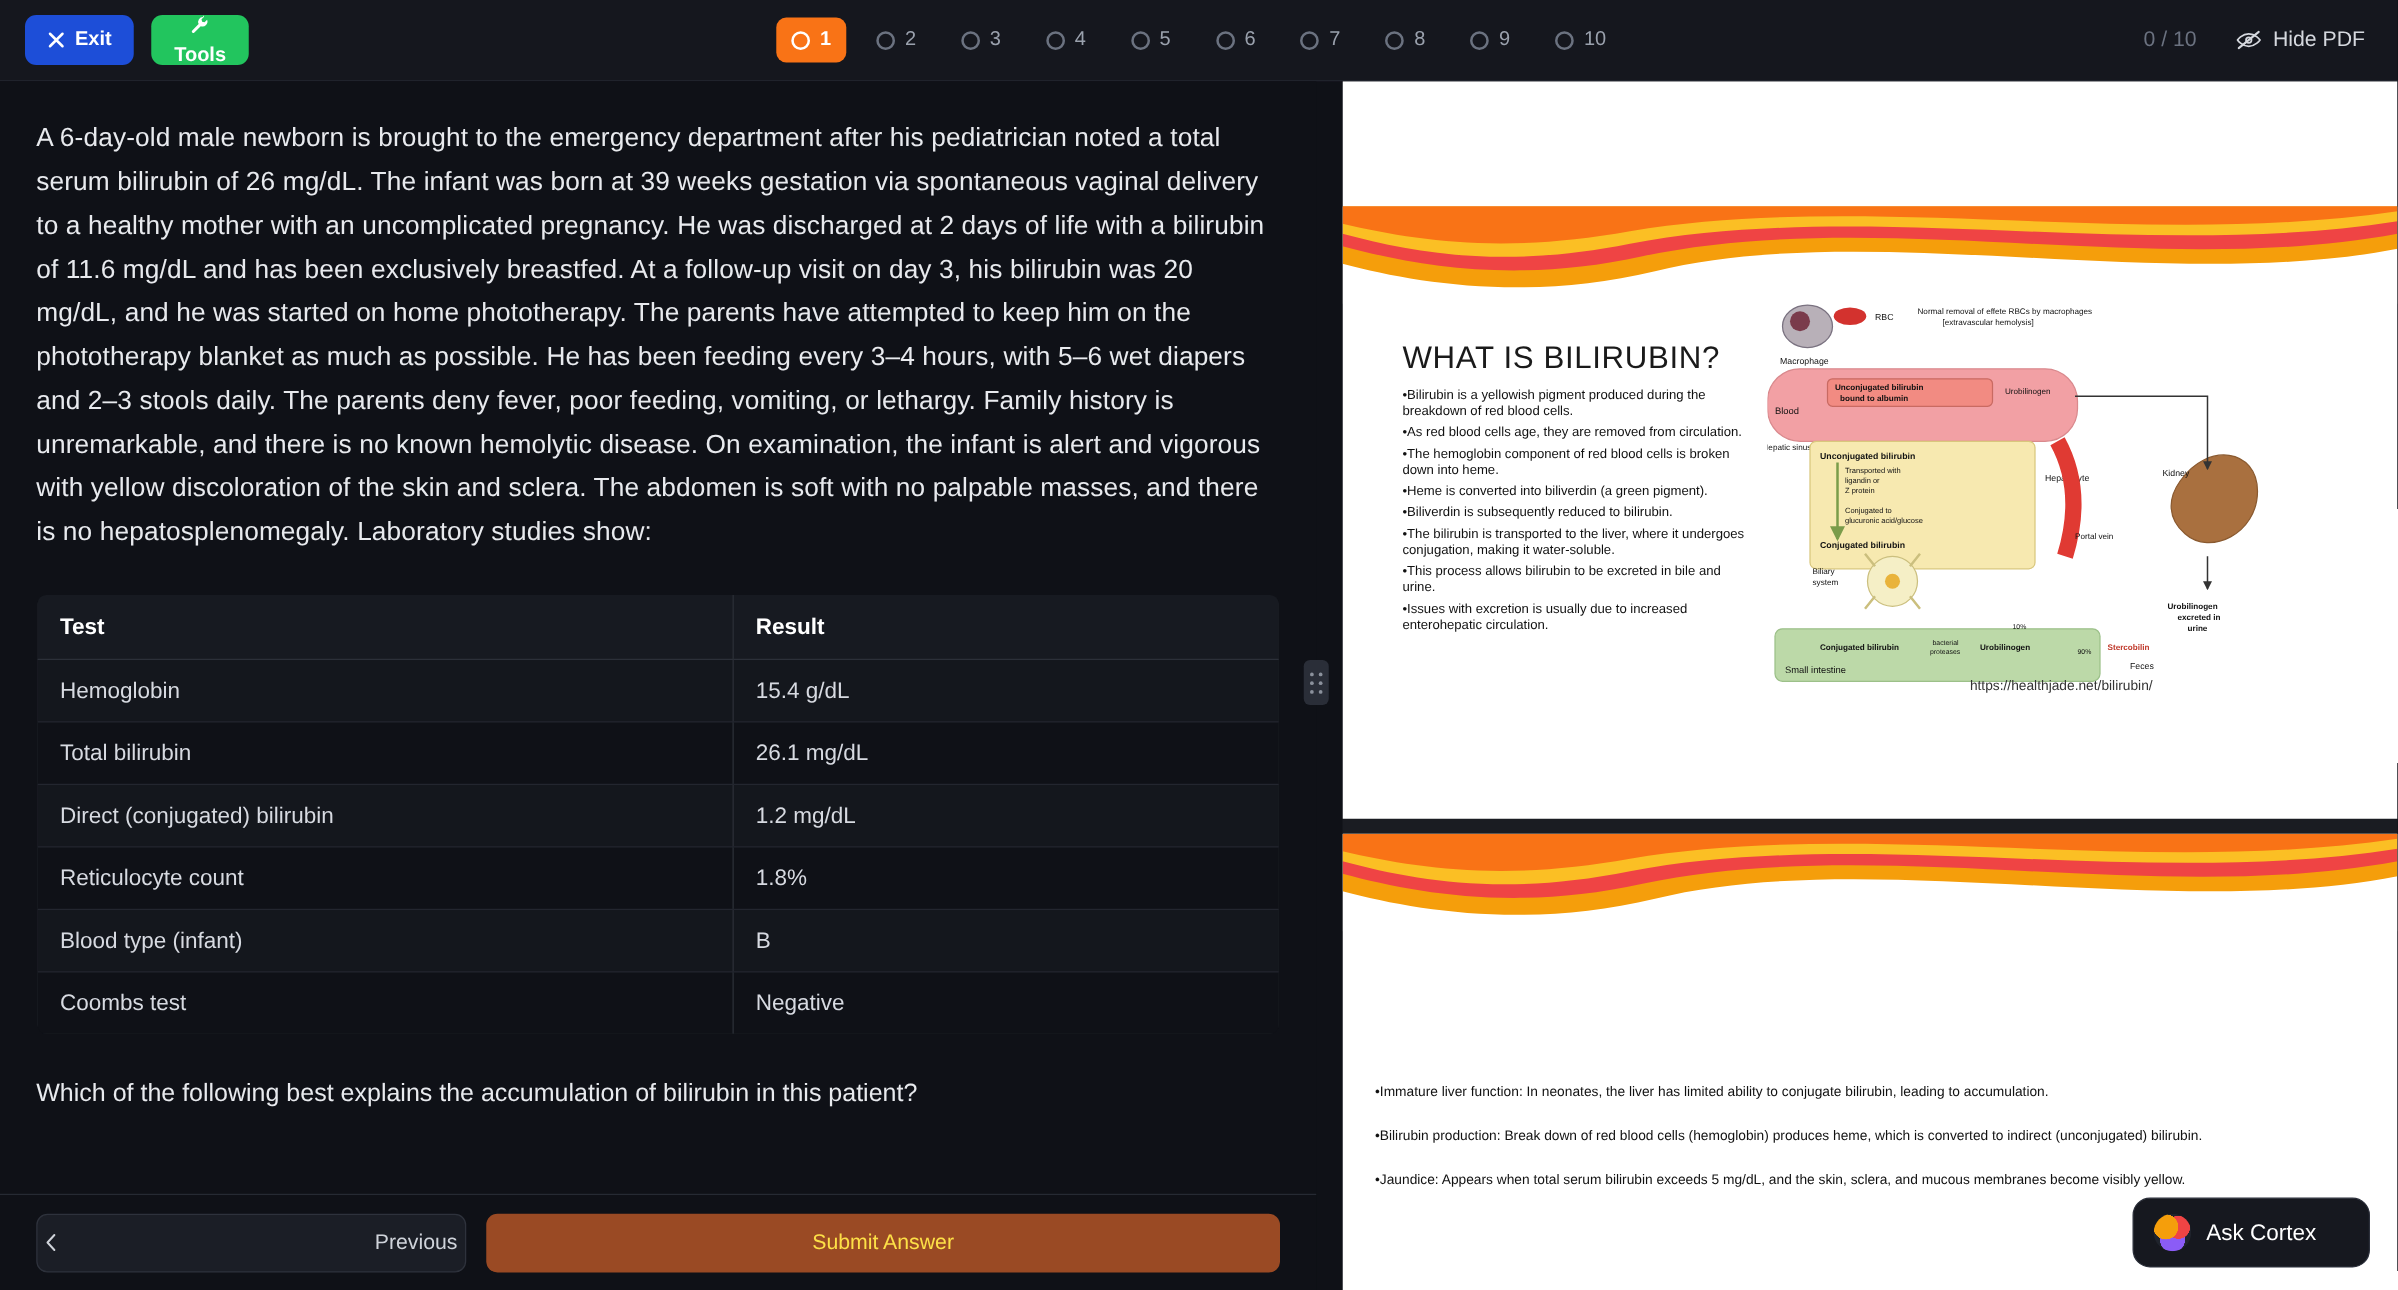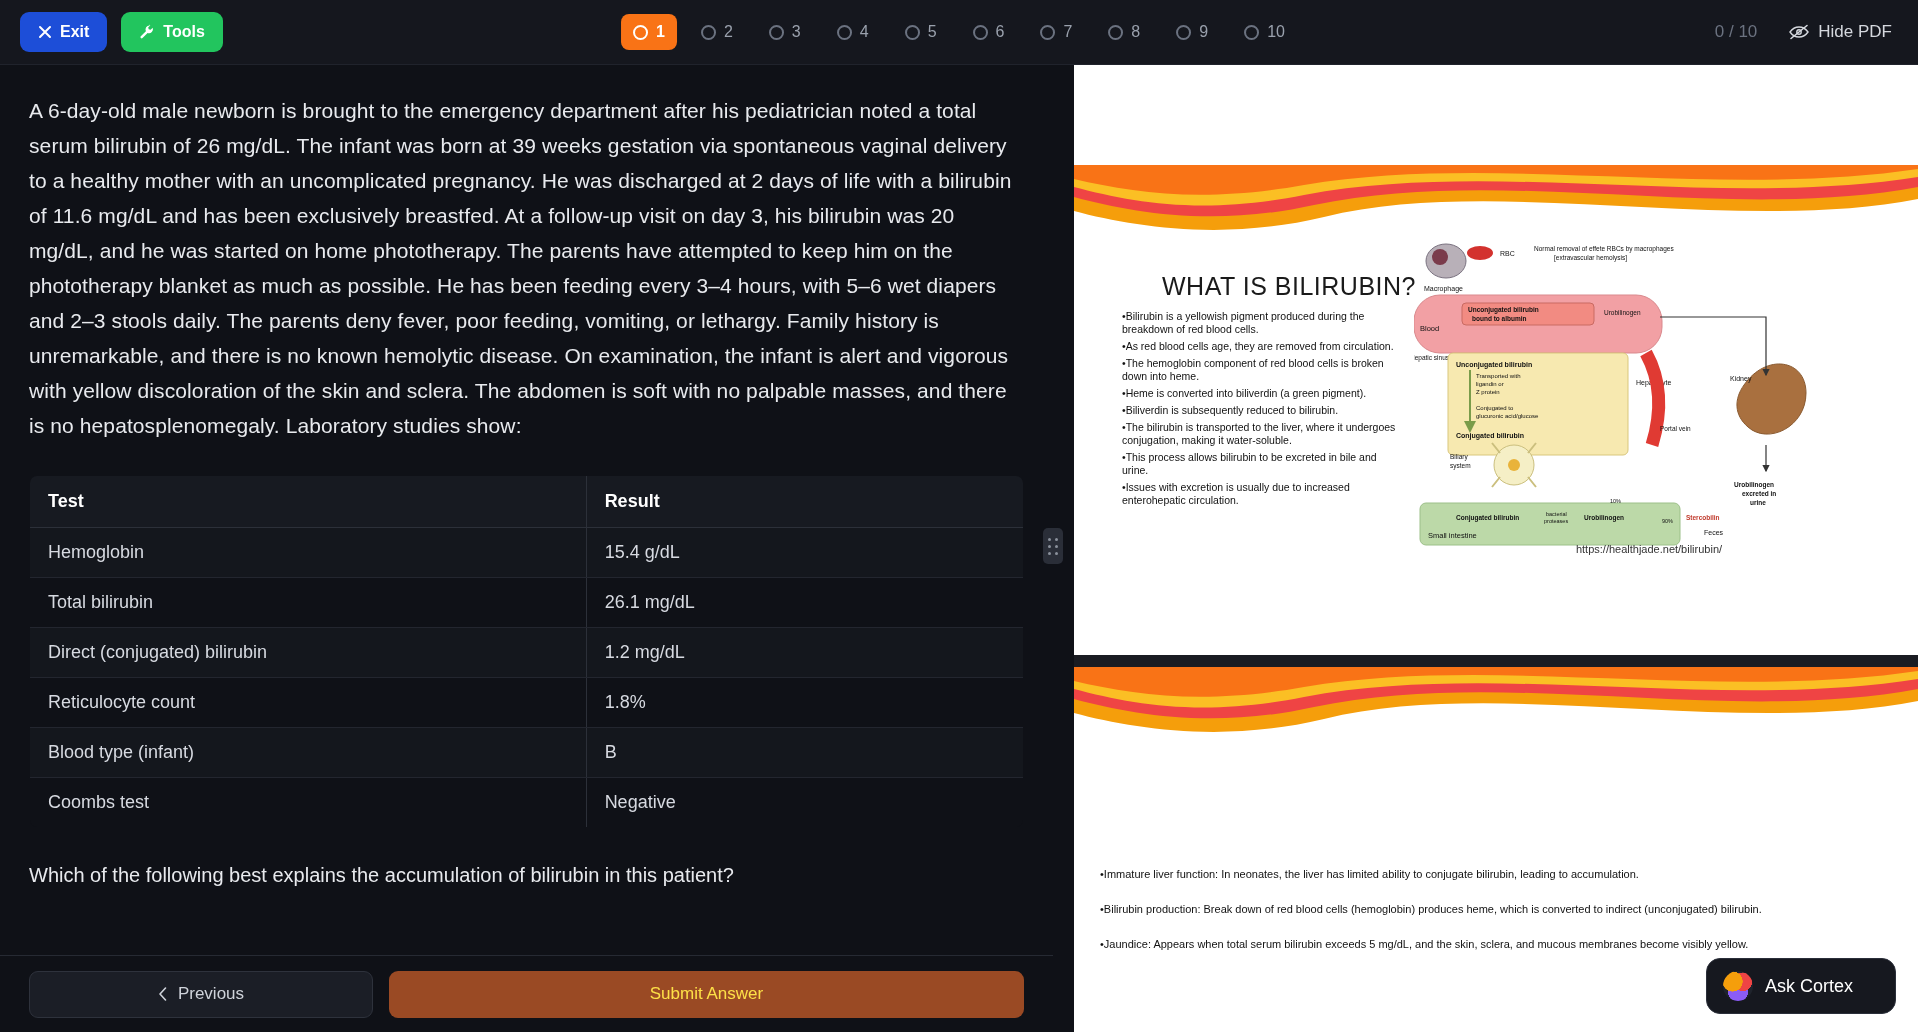--- a/index.html
+++ b/index.html
@@ -24,21 +24,21 @@
     height: 40px; padding: 0 18px;
     display: flex; align-items: center; gap: 8px;
     font-size: 16px; font-weight: 600; cursor: pointer;
   }
   .btn-tools {
     margin-left: 14px;
     background: #22c55e; color: #fff;
     border: none; border-radius: 9px;
     height: 40px; padding: 0 18px;
     display: flex; align-items: center; gap: 8px;
-    font-size: 16px; font-weight: 600; cursor: pointer;
+    font-size: 16px; font-weight: 600; cursor: pointer; flex-direction: column;
   }
   .qnav {
     position: absolute; left: 50%; transform: translateX(-50%);
     display: flex; align-items: center; gap: 12px;
   }
   .qchip {
     display: flex; align-items: center; gap: 8px;
     height: 36px; padding: 0 12px;
     border-radius: 8px;
     color: #9aa1ad; font-size: 16px;
@@ -107,21 +107,21 @@
     width: 1053px; height: 77px;
     background: #0f1117;
     border-top: 1px solid #262a33;
     display: flex; align-items: center; gap: 16px;
     padding: 0 29px;
   }
   .btn-prev {
     width: 345px; height: 47px;
     background: #1b1e26; color: #cfd3da;
     border: 1px solid #2e323c; border-radius: 9px;
-    display: flex; align-items: center; justify-content: center; gap: 10px;
+    display: flex; align-items: center; justify-content: space-between; gap: 10px;
     font-size: 17px; cursor: pointer;
   }
   .btn-submit {
     width: 637px; height: 47px;
     background: #9a4a24; color: #fde047;
     border: none; border-radius: 9px;
     font-size: 17px; cursor: pointer;
   }
 
   
@@ -153,21 +153,20 @@
   .slide2 { height: 490px; margin-top: 0; }
   .slide3 { height: 420px; margin-top: 12px; }
   
   .swoosh { position: absolute; left: 0; top: 0; width: 100%; height: 78px; overflow: hidden; }
   .swoosh svg { display: block; }
 
   .wib-title {
     position: absolute; left: 48px; top: 107px;
     font-size: 25px; color: #1a1a1a; letter-spacing: .5px;
     font-family: "Liberation Sans", sans-serif;
-    margin-left: 40px;
   }
   .wib-bullets {
     position: absolute; left: 48px; top: 145px; width: 278px;
     font-size: 10.5px; line-height: 13px; color: #111;
   }
   .wib-bullets p { margin: 0 0 4px 0; }
   .diagram {
     position: absolute; left: 340px; top: 70px; width: 470px; height: 330px;
   }
   .dgm-caption {

